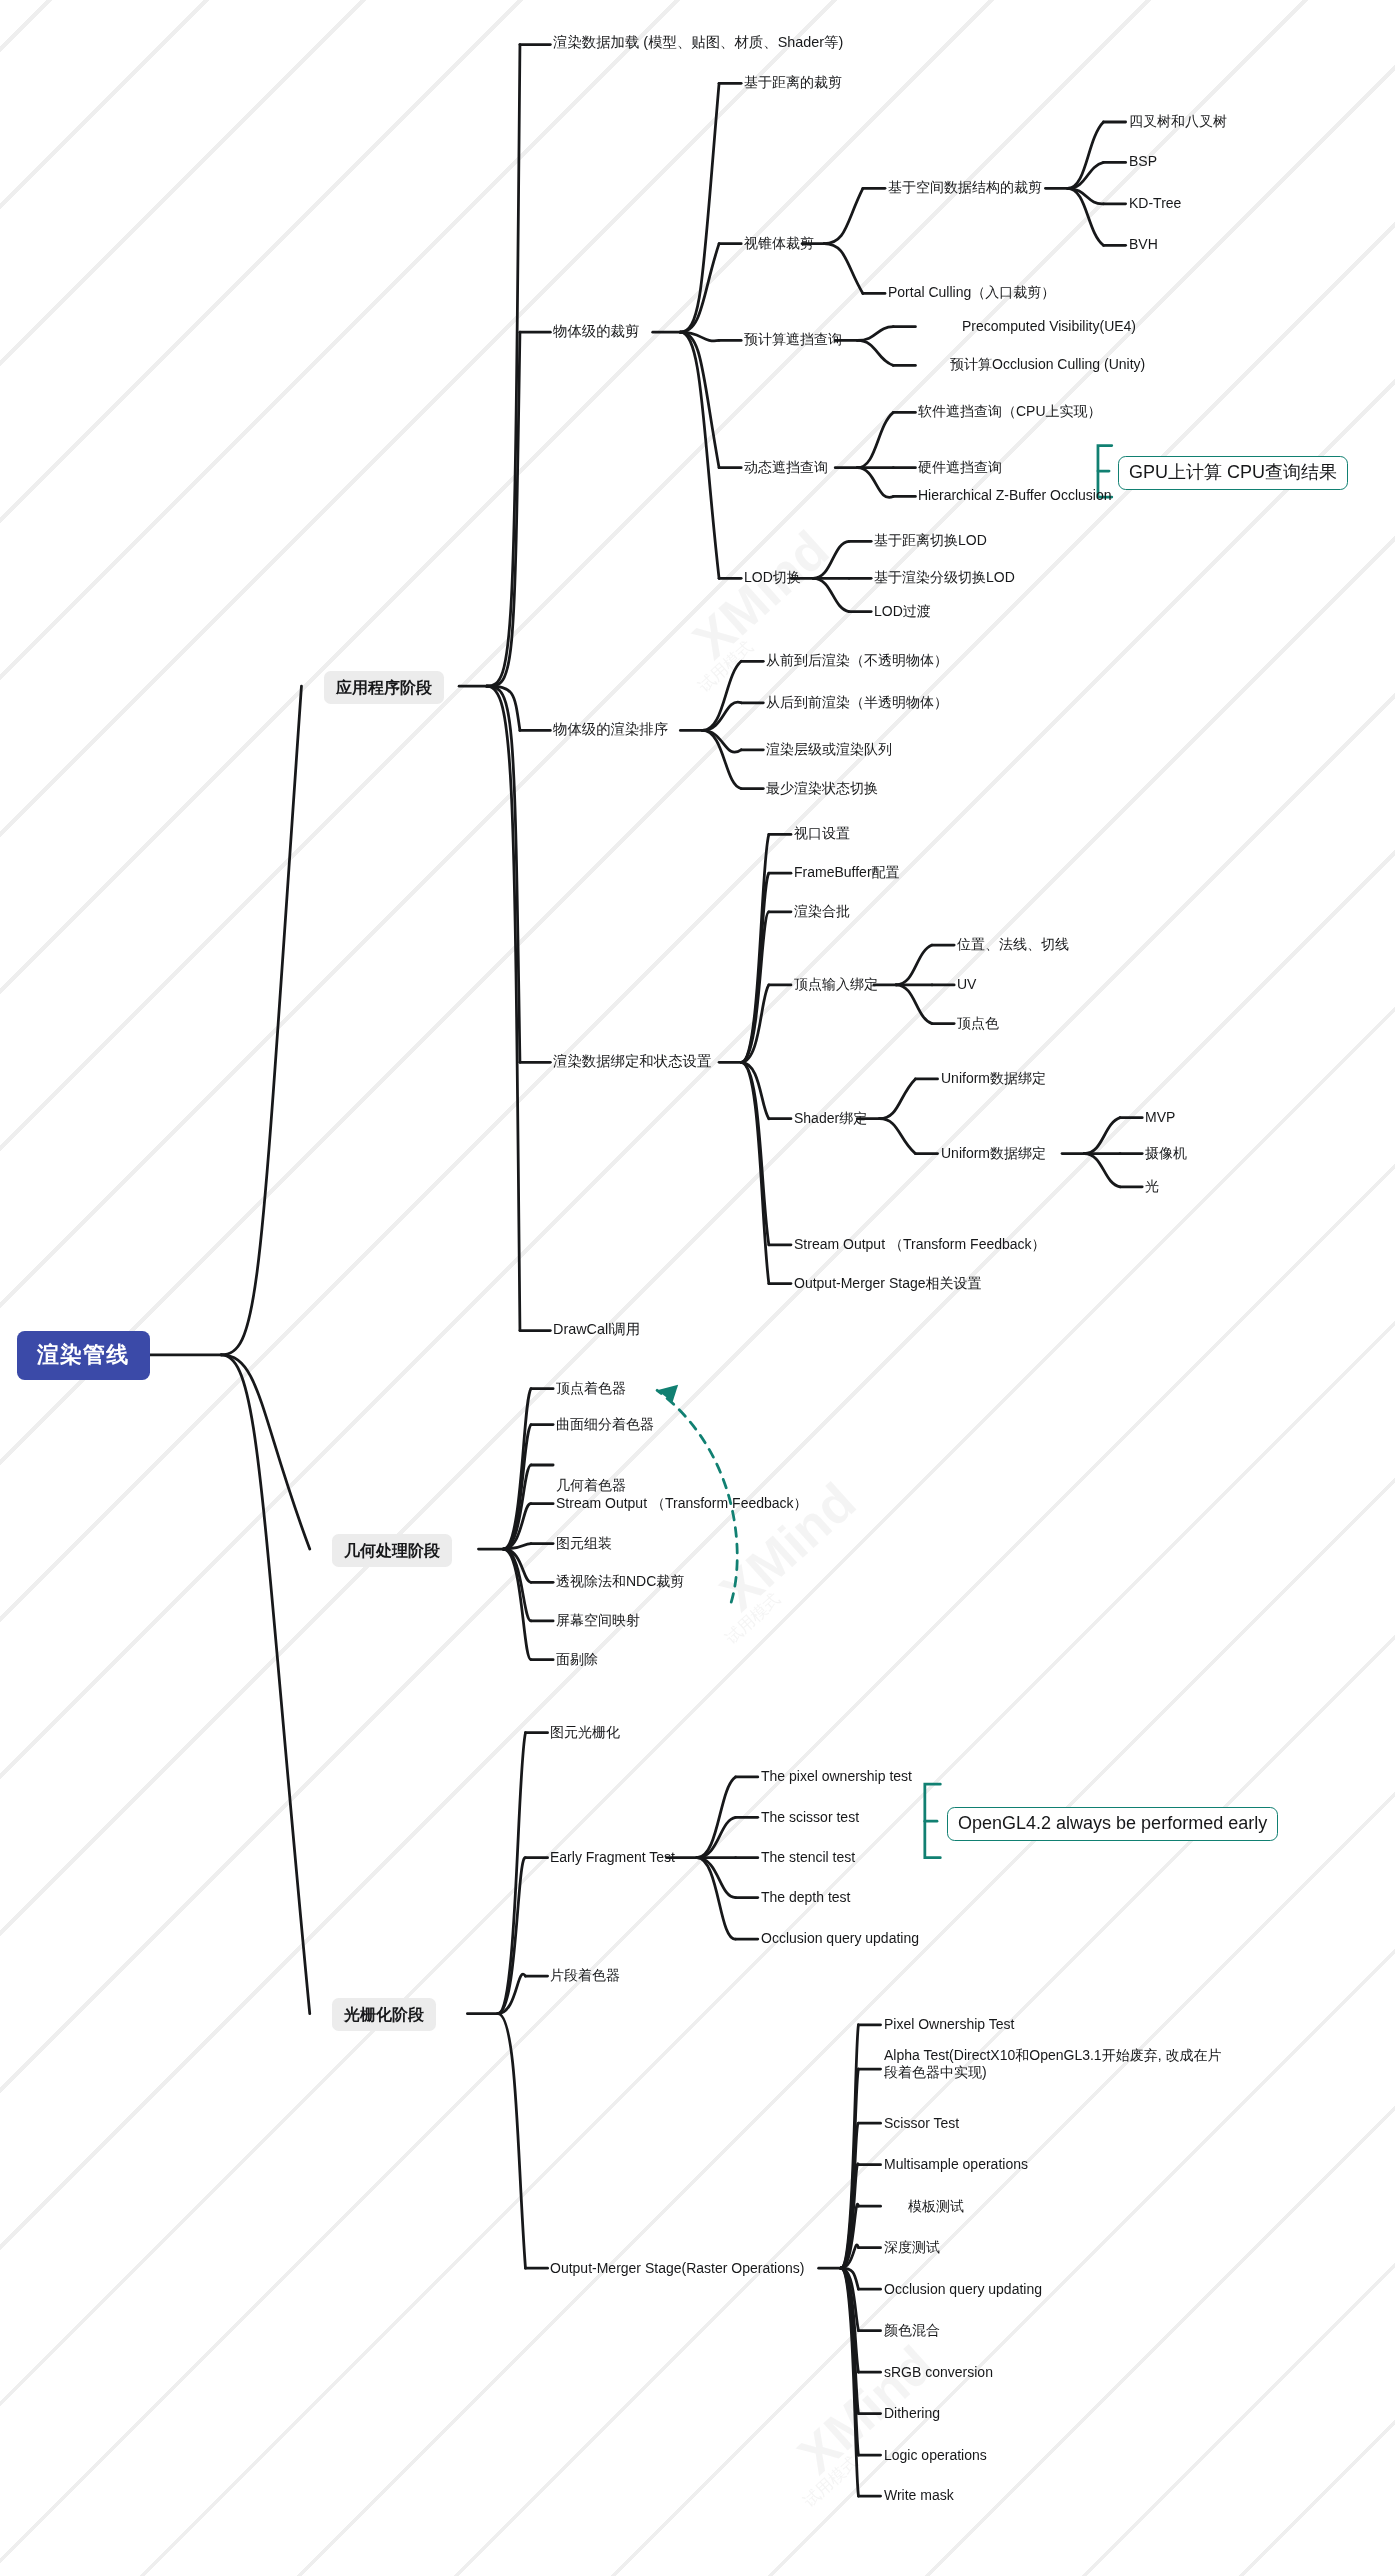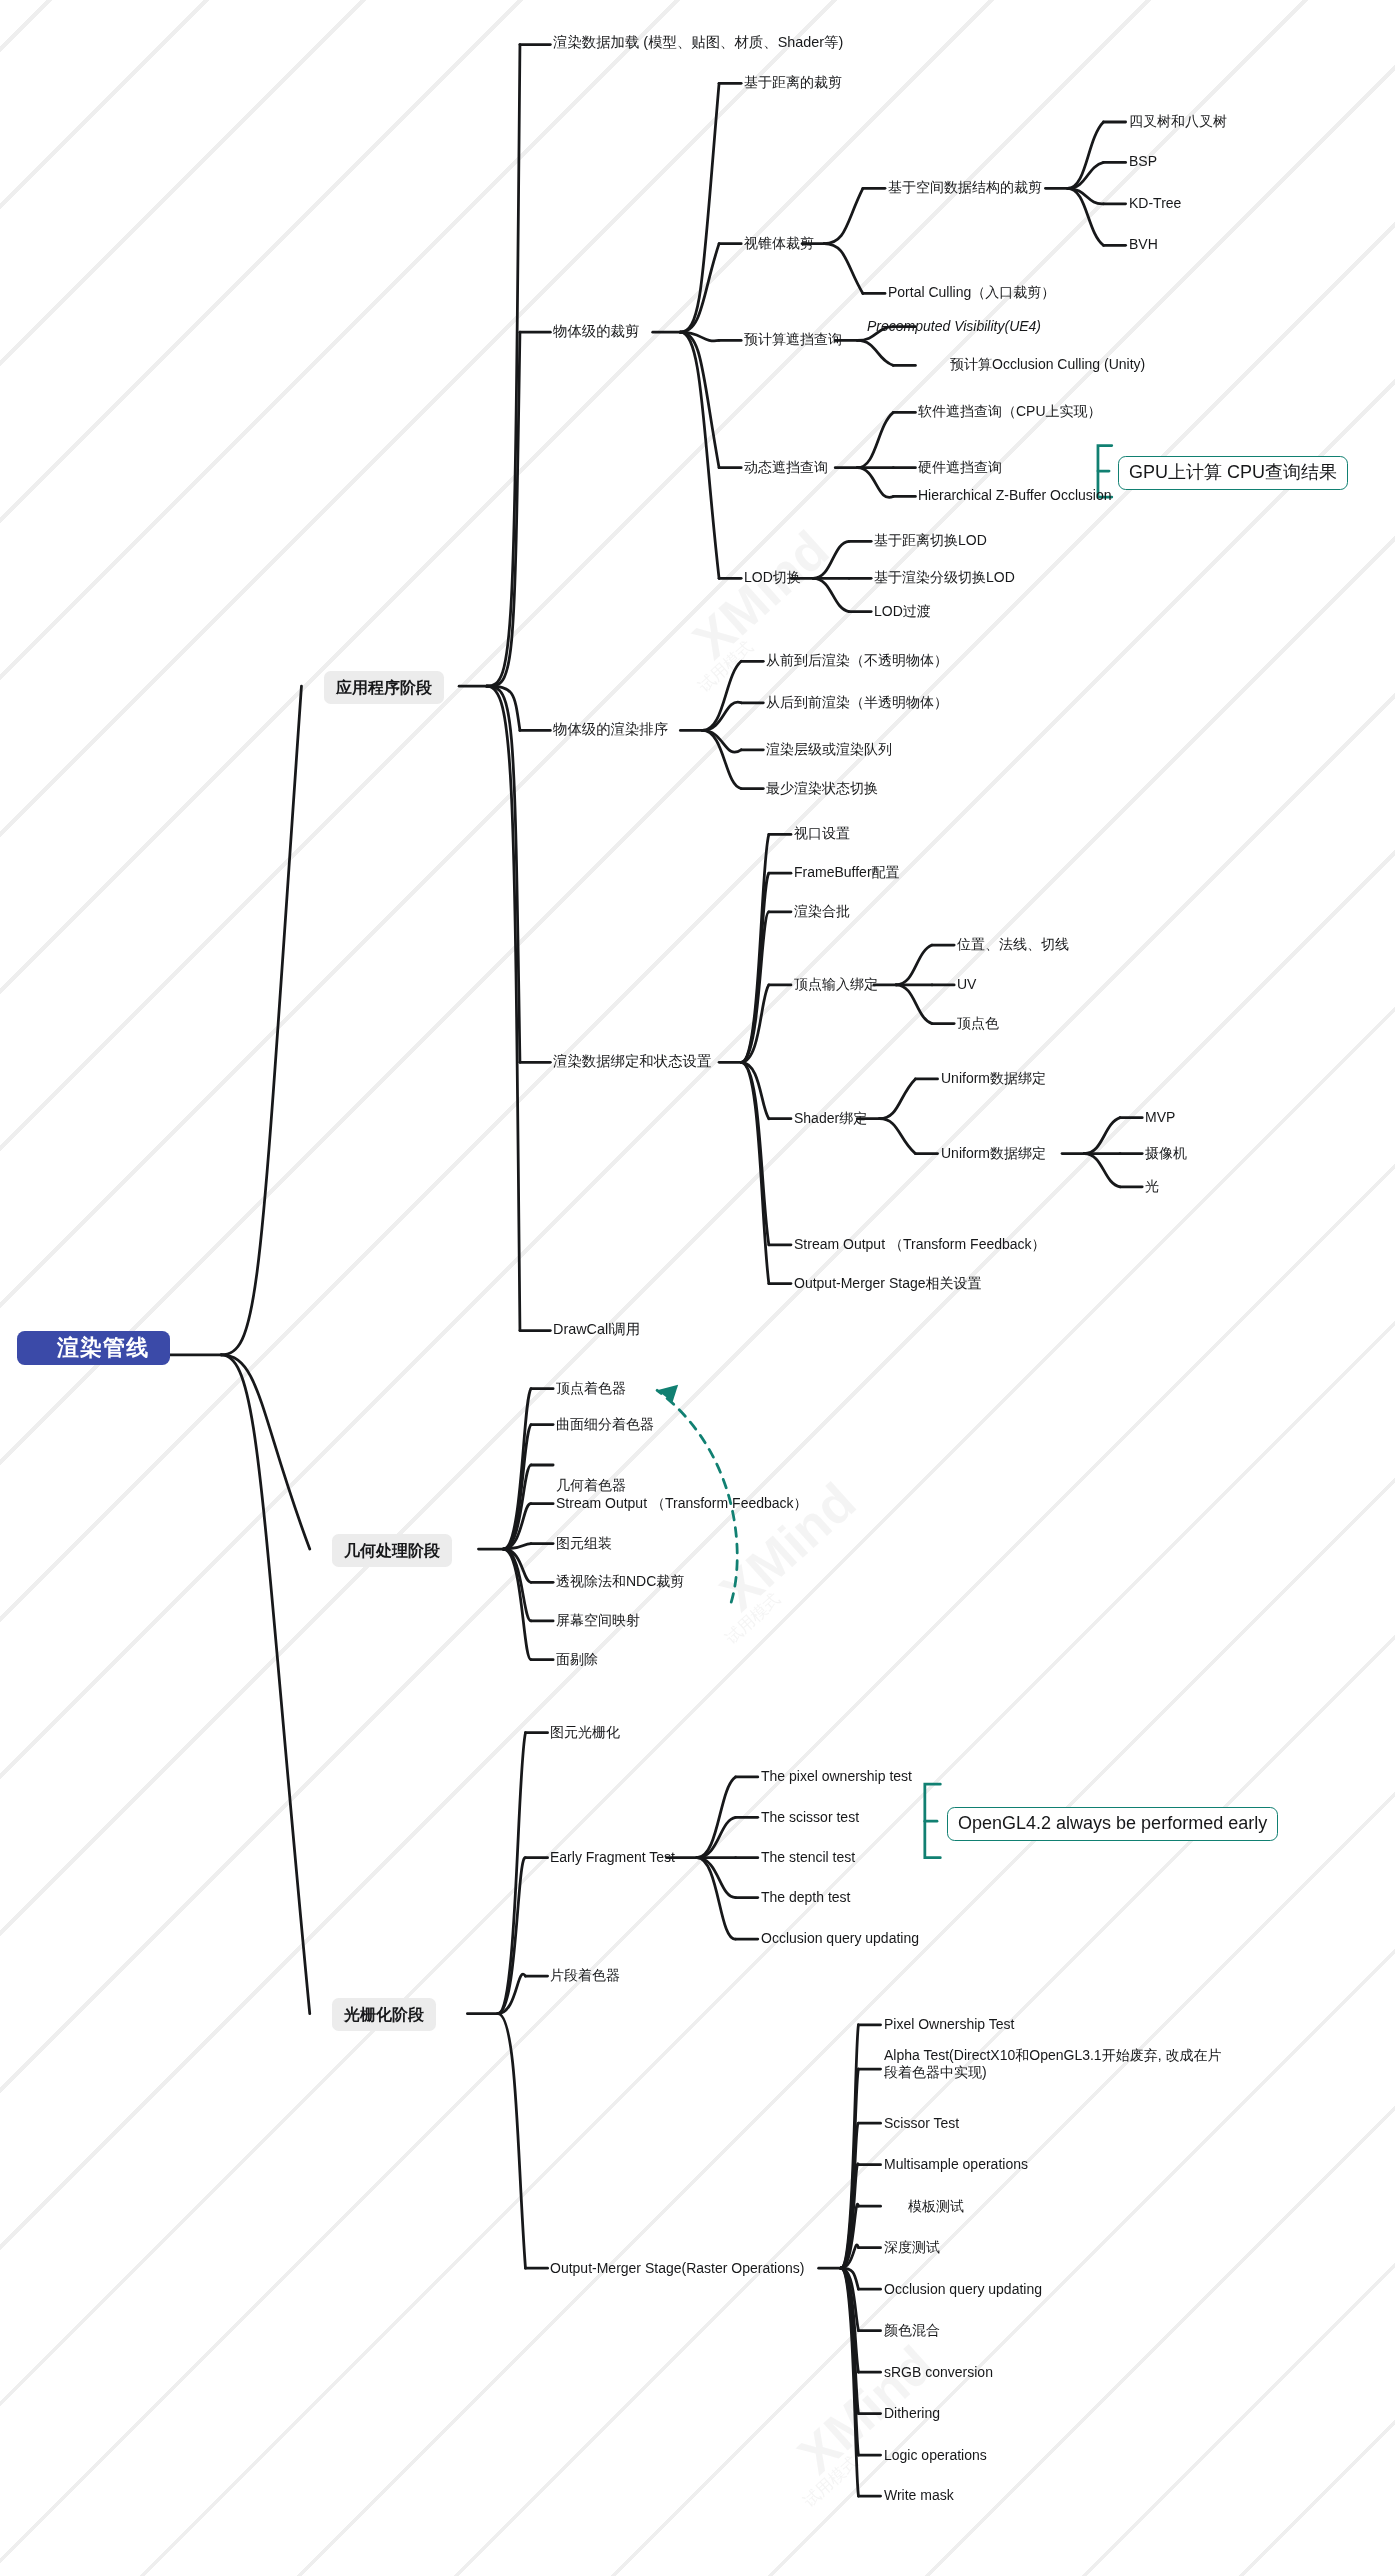--- a/index.html
+++ b/index.html
@@ -6,22 +6,22 @@
   body{font-family:"Liberation Sans","DejaVu Sans",sans-serif;}
   #canvas{position:relative;width:1395px;height:2576px;background:#fff;overflow:hidden;}
   #wm{position:absolute;inset:0;pointer-events:none;
       background-image:repeating-linear-gradient(135deg,transparent 0px,transparent 33px,#e9e9e9 33px,#e9e9e9 37px,transparent 37px,transparent 111px);
       opacity:.75;}
   svg.links{position:absolute;left:0;top:0;width:1395px;height:2576px;pointer-events:none;}
   .node{position:absolute;white-space:nowrap;color:#17181a;line-height:1.22;}
   .lvl3{font-size:14px;}
   .lvl2{font-size:14.4px;}
   .wrapnode{white-space:normal;width:232px;}
-  .root{left:16.6px;top:1331px;width:133px;height:34px;background:#3b4aa8;border-radius:7.7px;
-        display:flex;align-items:center;justify-content:center;color:#fff;font-size:22px;font-weight:bold;letter-spacing:1.1px;padding-left:20px;}
+  .root{left:16.6px;top:1331px;width:133px;height:49px;background:#3b4aa8;border-radius:7.7px;
+        display:flex;align-items:center;justify-content:center;color:#fff;font-size:22px;font-weight:bold;letter-spacing:1.1px;}
   .branch{background:#ececec;border-radius:6.6px;padding:6.6px 12px;font-size:16px;font-weight:bold;color:#17181a;}
   .callout{border:1.7px solid #118072;border-radius:7.7px;padding:5px 10px;font-size:18px;color:#17181a;background:#fff;white-space:nowrap;}
   .xm{position:absolute;pointer-events:none;opacity:.10;}
   .xm b{display:block;font-size:53px;font-weight:bold;color:#999;transform:rotate(-42deg);}
   .xm i{display:block;font-size:16.6px;color:#999;transform:rotate(-42deg);font-style:normal;}
 </style>
 </head>
 <body>
 
 <div id="canvas">
@@ -258,21 +258,21 @@
   <div class="node lvl3" style="left:744px;top:569px;">LOD切换</div>
 
   <div class="node lvl3" style="left:888px;top:179px;">基于空间数据结构的裁剪</div>
   <div class="node lvl3" style="left:888px;top:284px;">Portal Culling（入口裁剪）</div>
 
   <div class="node lvl3" style="left:1129px;top:113px;">四叉树和八叉树</div>
   <div class="node lvl3" style="left:1129px;top:153px;">BSP</div>
   <div class="node lvl3" style="left:1129px;top:195px;">KD-Tree</div>
   <div class="node lvl3" style="left:1129px;top:236px;">BVH</div>
 
-  <div class="node lvl3" style="left:867px;top:318px;font-style:italic;">Precomputed Visibility(UE4)</div>
+  <div class="node lvl3" style="left:962px;top:318px;">Precomputed Visibility(UE4)</div>
   <div class="node lvl3" style="left:950px;top:356px;">预计算Occlusion Culling (Unity)</div>
 
   <div class="node lvl3" style="left:918px;top:403px;">软件遮挡查询（CPU上实现）</div>
   <div class="node lvl3" style="left:918px;top:459px;">硬件遮挡查询</div>
   <div class="node lvl3" style="left:918px;top:487px;">Hierarchical Z-Buffer Occlusion</div>
 
   <div class="node lvl3" style="left:874px;top:532px;">基于距离切换LOD</div>
   <div class="node lvl3" style="left:874px;top:569px;">基于渲染分级切换LOD</div>
   <div class="node lvl3" style="left:874px;top:603px;">LOD过渡</div>
 

